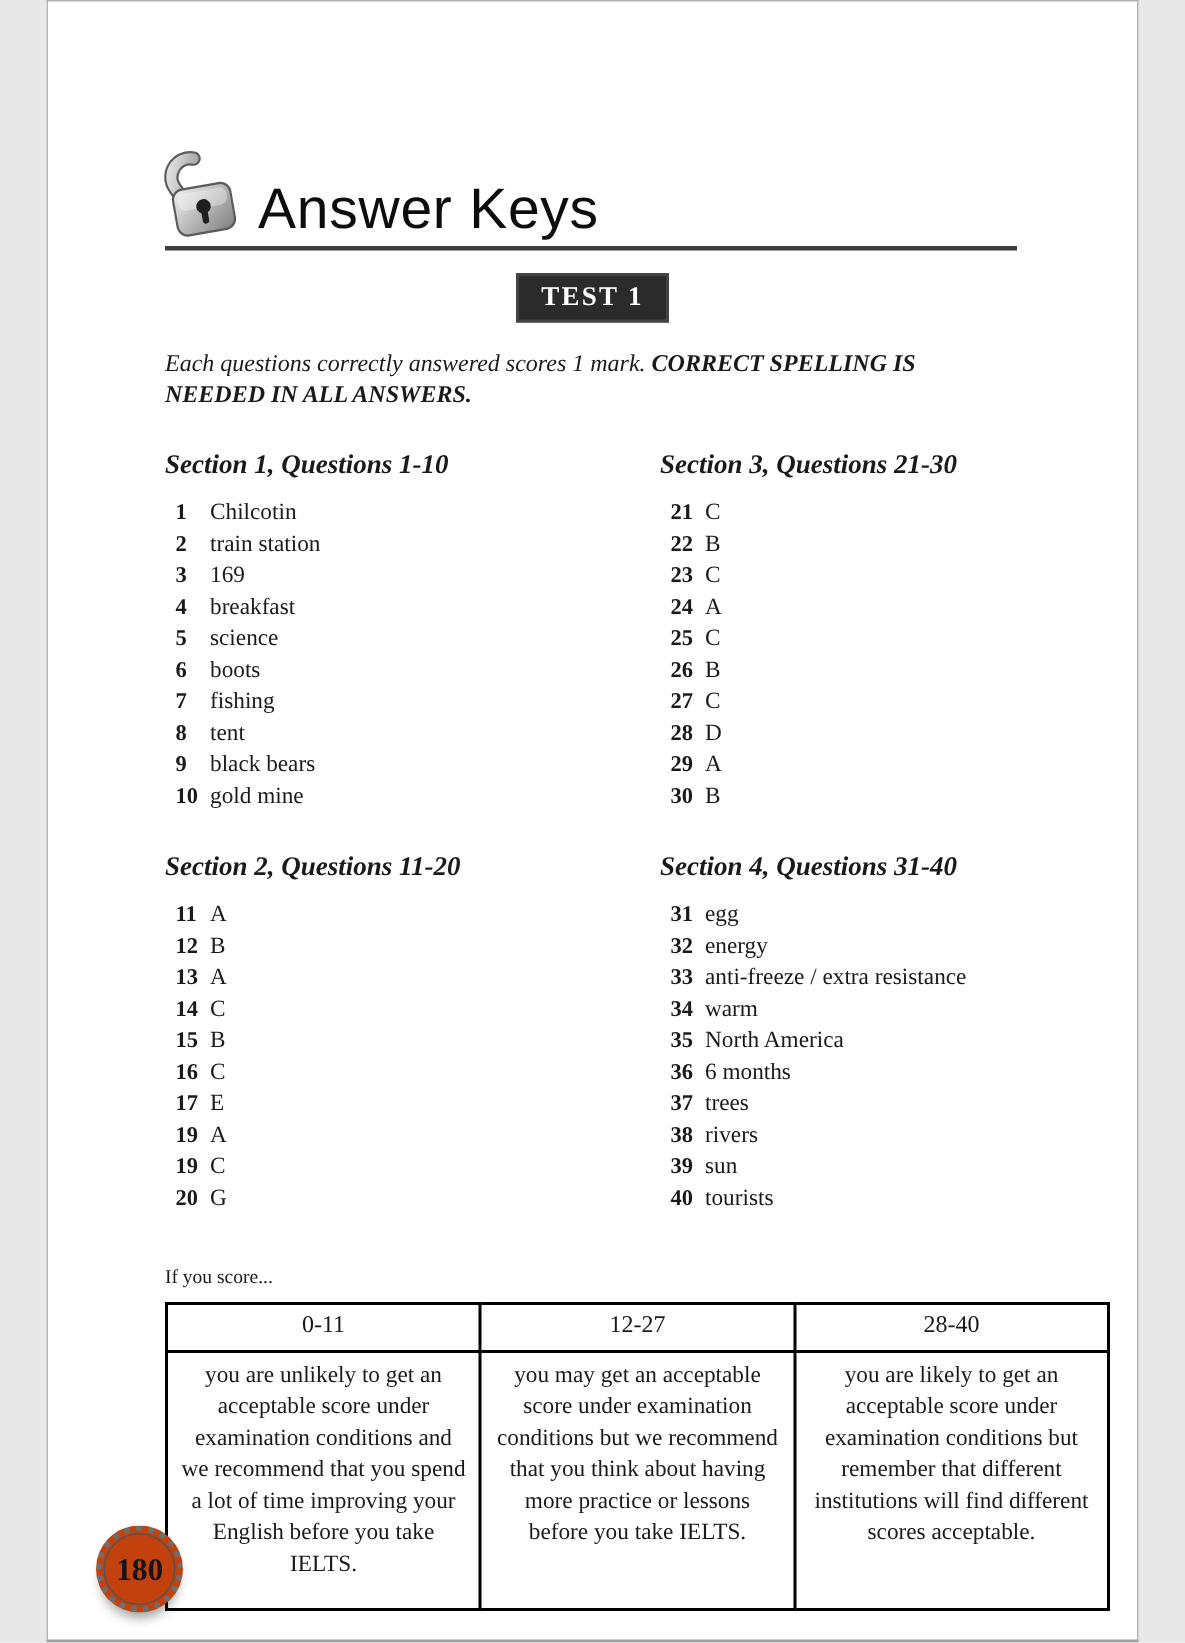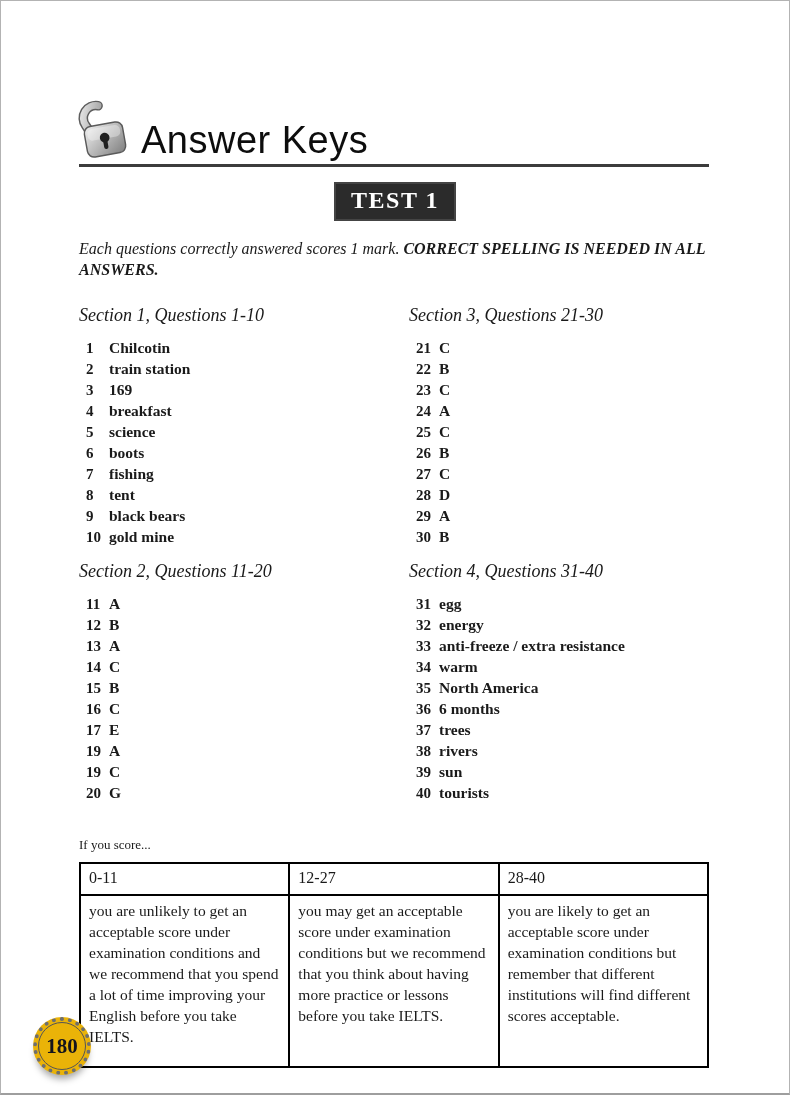--- a/index.html
+++ b/index.html
@@ -1,19 +1,19 @@
 <!DOCTYPE html>
 <html><head>
 <meta charset="utf-8">
 <style>
   html, body { margin: 0; padding: 0; background: #e8e8e8; }
   * { box-sizing: border-box; }
   .page {
     position: relative;
-    width: 790px;
+    width: 728px;
     height: 1095px;
     margin: 0 auto;
     background: #ffffff;
     border: 1px solid #b3b3b3;
     border-bottom: 2px solid #9e9e9e;
     font-family: "Liberation Serif", "DejaVu Serif", serif;
     color: #1a1a1a;
     overflow: hidden;
   }
 
@@ -42,21 +42,21 @@
   }
 
   
   .banner-wrap { text-align: center; margin-top: 15px; }
   .test-banner {
     display: inline-block;
     background: #2b2b2b;
     border: 2px solid #444444;
     color: #ffffff;
     font-weight: 700;
-    font-size: 24px;
+    font-size: 18px;
     letter-spacing: 1.5px;
     padding: 3px 15px 5px;
     text-align: right;
   }
 
   
   .intro {
     margin: 17px 80px 0 78px;
     font-size: 16px;
     line-height: 21px;
@@ -65,63 +65,63 @@
   .intro .emph { font-weight: 700; }
 
   
   .sections-grid {
     display: grid;
     grid-template-columns: 315px 315px;
     margin: 25px 80px 0 78px;
   }
   .section { margin: 0; }
   .section.right-col { padding-left: 15px; }
-  .section.row2 { margin-top: 12px; }
+  .section.row2 { margin-top: 24px; }
   .section-title {
     font-size: 18px;
     font-style: italic;
-    font-weight: 400;
+    font-weight: 700;
     margin: 0 0 13px 0;
   }
   .answer-row { display: flex; height: 21px; align-items: baseline; }
   .qnum { width: 30px; flex: 0 0 auto; font-weight: 700; font-size: 15px; padding-left: 7px; }
-  .ans { font-size: 15.5px; font-weight: bold; }
+  .ans { font-size: 15.5px; }
 
   
   .score-heading {
     margin: 32px 80px 9px 78px;
     font-size: 13px;
     font-weight: 400;
   }
   .score-table {
     margin-left: 78px;
     width: 630px;
     border-collapse: collapse;
     table-layout: fixed;
   }
   .score-table th, .score-table td {
     border: 2px solid #000000;
-    text-align: left;
+    text-align: center;
     vertical-align: top;
     font-weight: 400;
     margin-left: 30px;
   }
   .score-table th { font-size: 16px; padding: 5px 8px 7px; }
   .score-table td { font-size: 15.5px; line-height: 21px; padding: 4px 8px 19px; }
 
   
   .page-badge {
     position: absolute;
     left: 32px;
     top: 1016px;
     width: 58px;
     height: 58px;
     border-radius: 50%;
     border: 4px dotted #6e6e6e;
-    background: #eab308;
+    background: #c2410c;
     box-shadow: 0 7px 7px -3px rgba(0,0,0,0.35);
   }
   .page-badge .inner {
     position: absolute;
     inset: 1px;
     border: 1px solid #555;
     border-radius: 50%;
     display: flex;
     align-items: center;
     justify-content: center;

